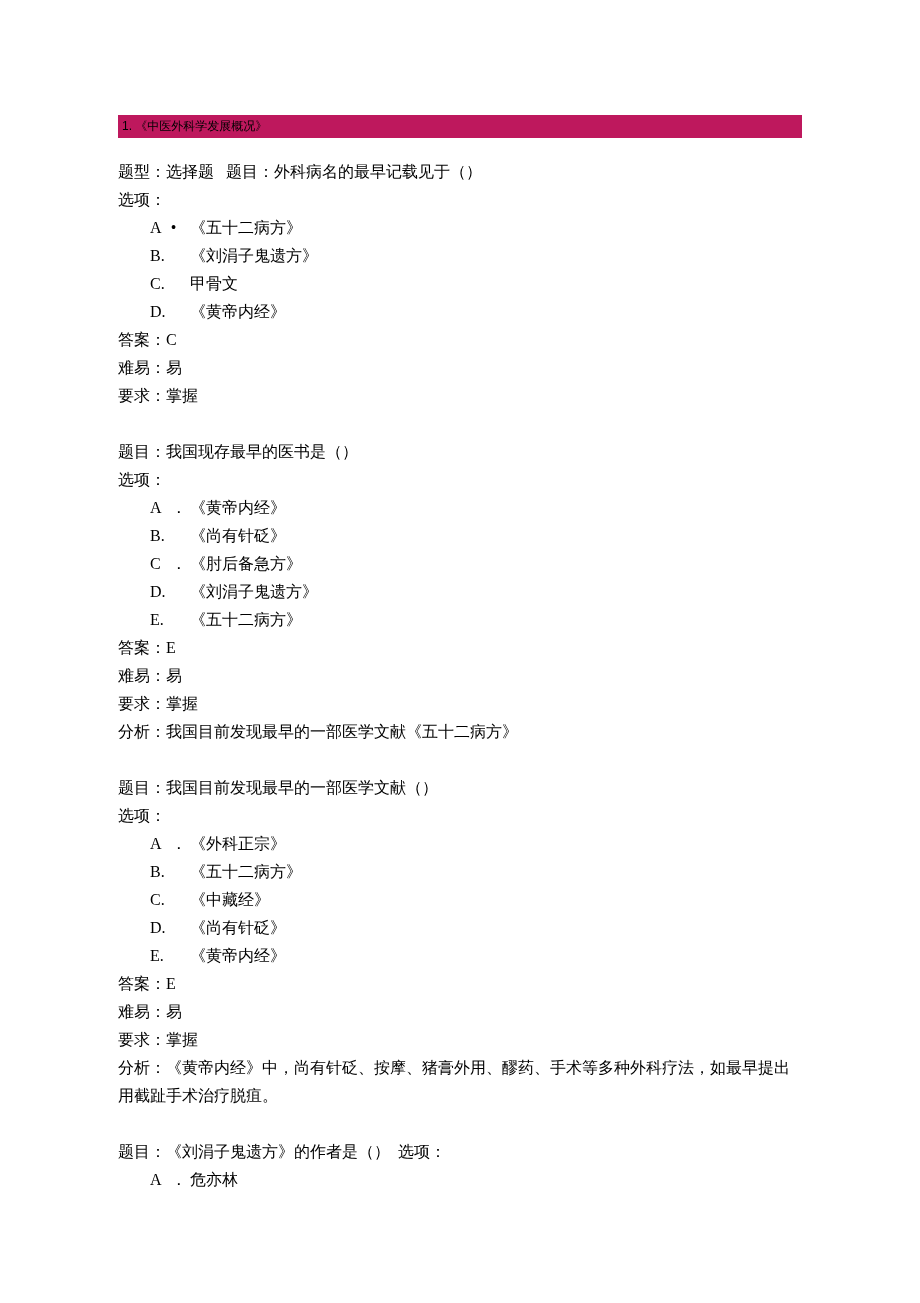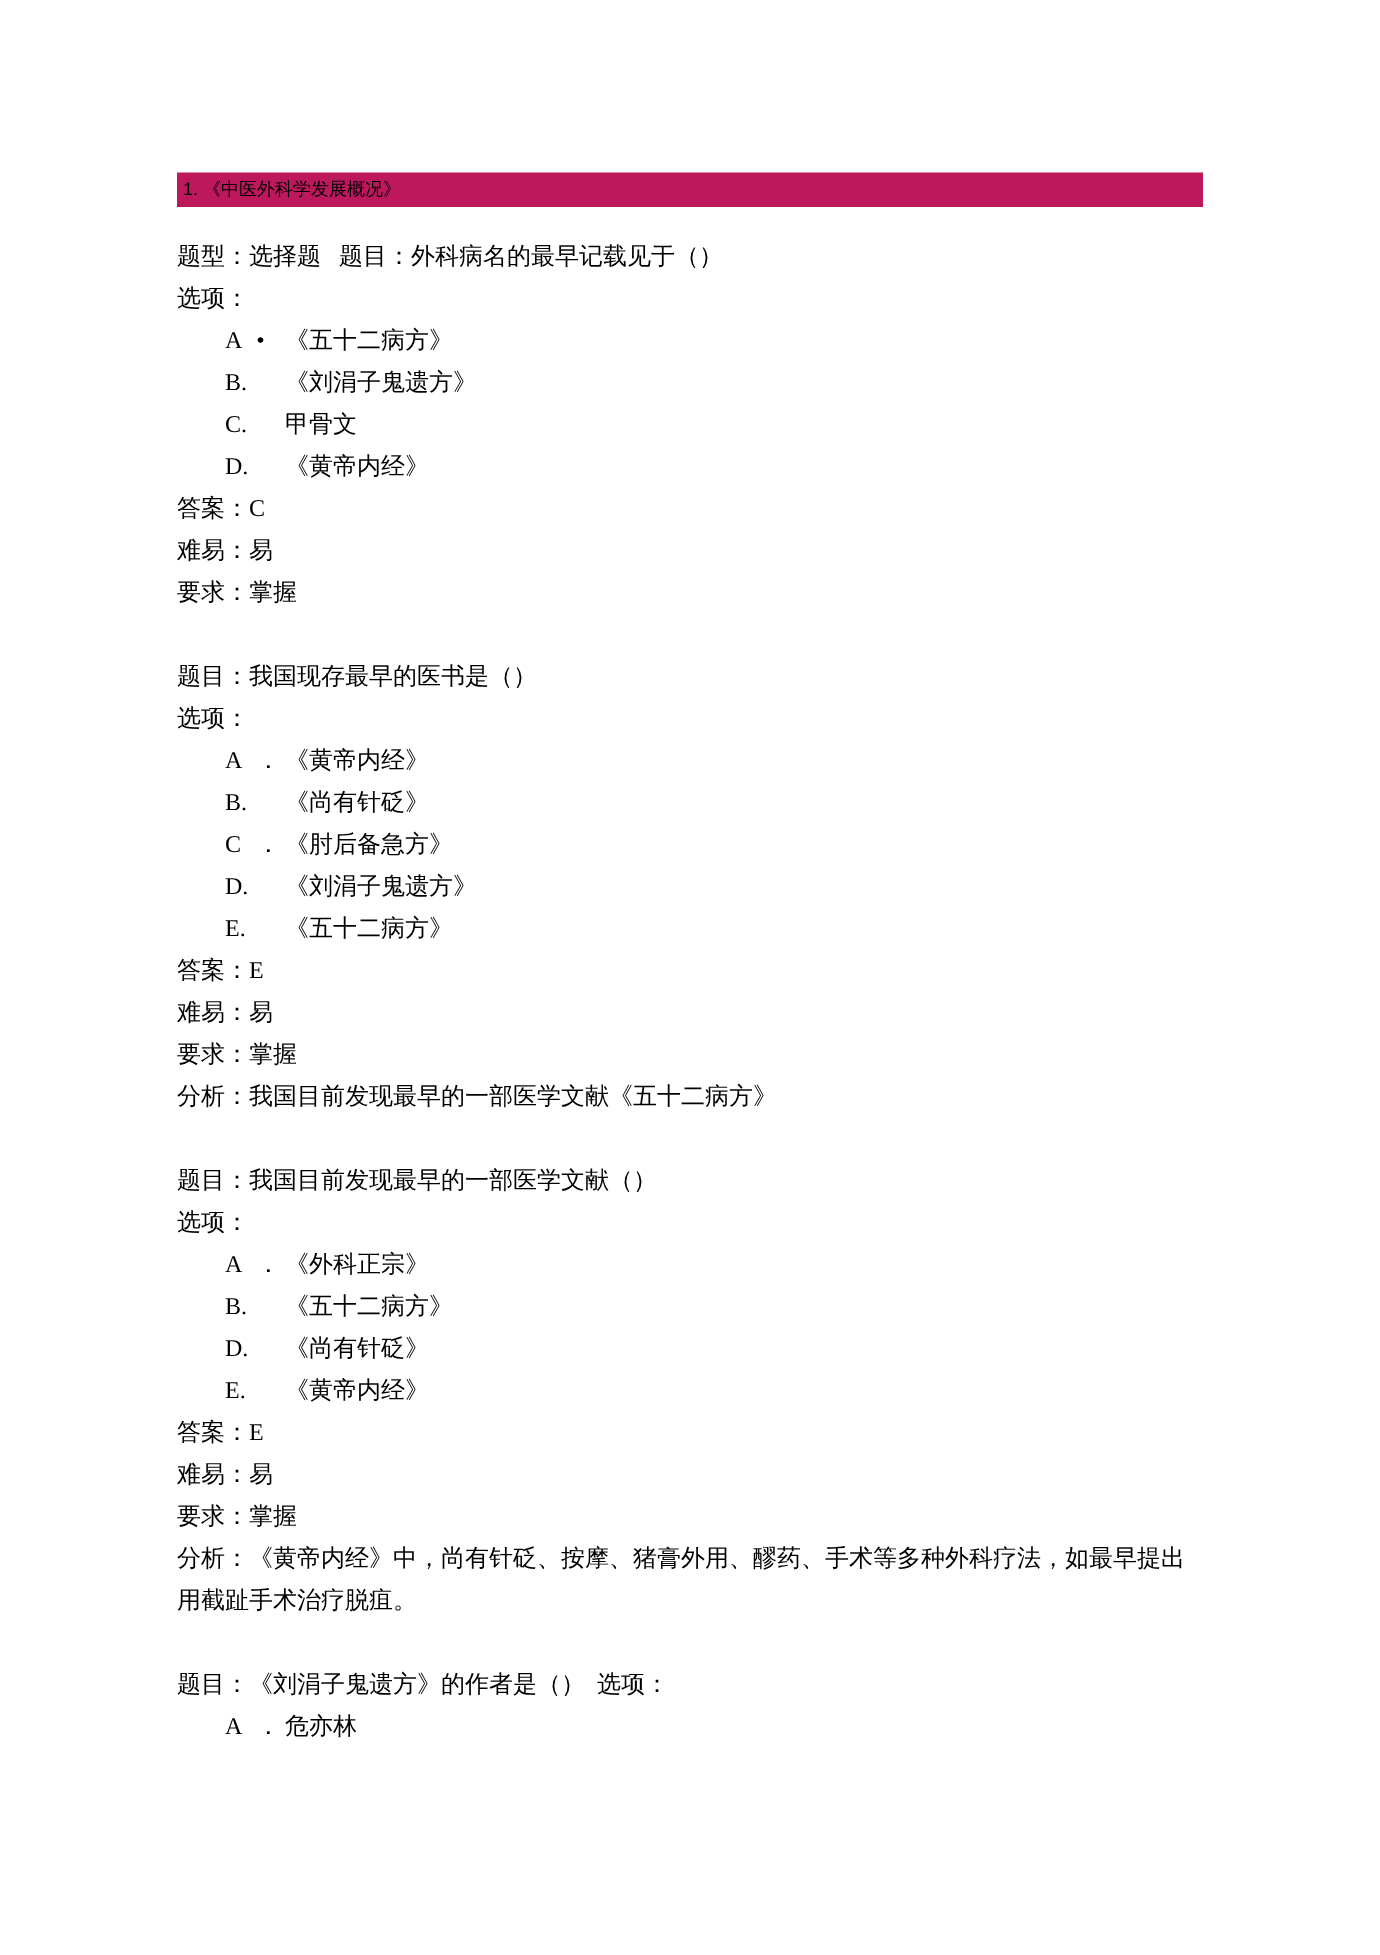--- a/index.html
+++ b/index.html
@@ -82,20 +82,21 @@
     <span class="line"><span>难易：</span><span>易</span></span>
     <span class="line"><span>要求：</span><span>掌握</span></span>
     <span class="line"><span>分析：</span><span>我国目前发现最早的一部医学文献《五十二病方》</span></span>
   </div>
 
   <div class="block">
     <span class="line"><span>题目：</span><span>我国目前发现最早的一部医学文献（）</span></span>
     <span class="line">选项：</span>
     <span class="line indent1"><span class="option-label">A</span><span class="option-dot">．</span><span>《外科正宗》</span></span>
     <span class="line indent1"><span class="option-label">B.</span><span class="option-dot">&nbsp;</span><span>《五十二病方》</span></span>
+    <span class="line indent1"><span class="option-label">C.</span><span class="option-dot">&nbsp;</span><span>《中藏经》</span></span>
     <span class="line indent1"><span class="option-label">D.</span><span class="option-dot">&nbsp;</span><span>《尚有针砭》</span></span>
     <span class="line indent1"><span class="option-label">E.</span><span class="option-dot">&nbsp;</span><span>《黄帝内经》</span></span>
     <span class="line"><span>答案：</span><span>E</span></span>
     <span class="line"><span>难易：</span><span>易</span></span>
     <span class="line"><span>要求：</span><span>掌握</span></span>
     <span class="line"><span>分析：</span><span>《黄帝内经》中，尚有针砭、按摩、猪膏外用、醪药、手术等多种外科疗法，如最早提出用截趾手术治疗脱疽。</span></span>
   </div>
 
   <div class="block">
     <span class="line"><span>题目：</span><span>《刘涓子鬼遗方》的作者是（）</span>&nbsp;&nbsp;<span>选项：</span></span>

